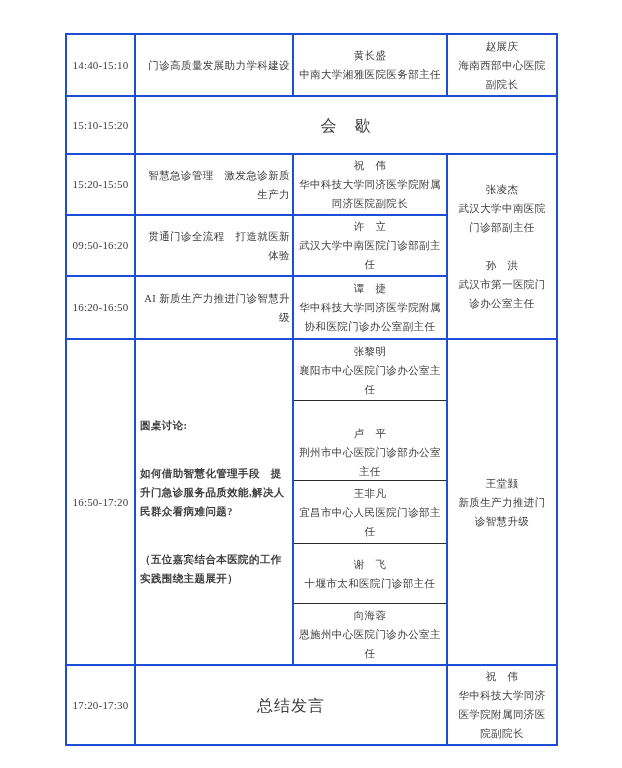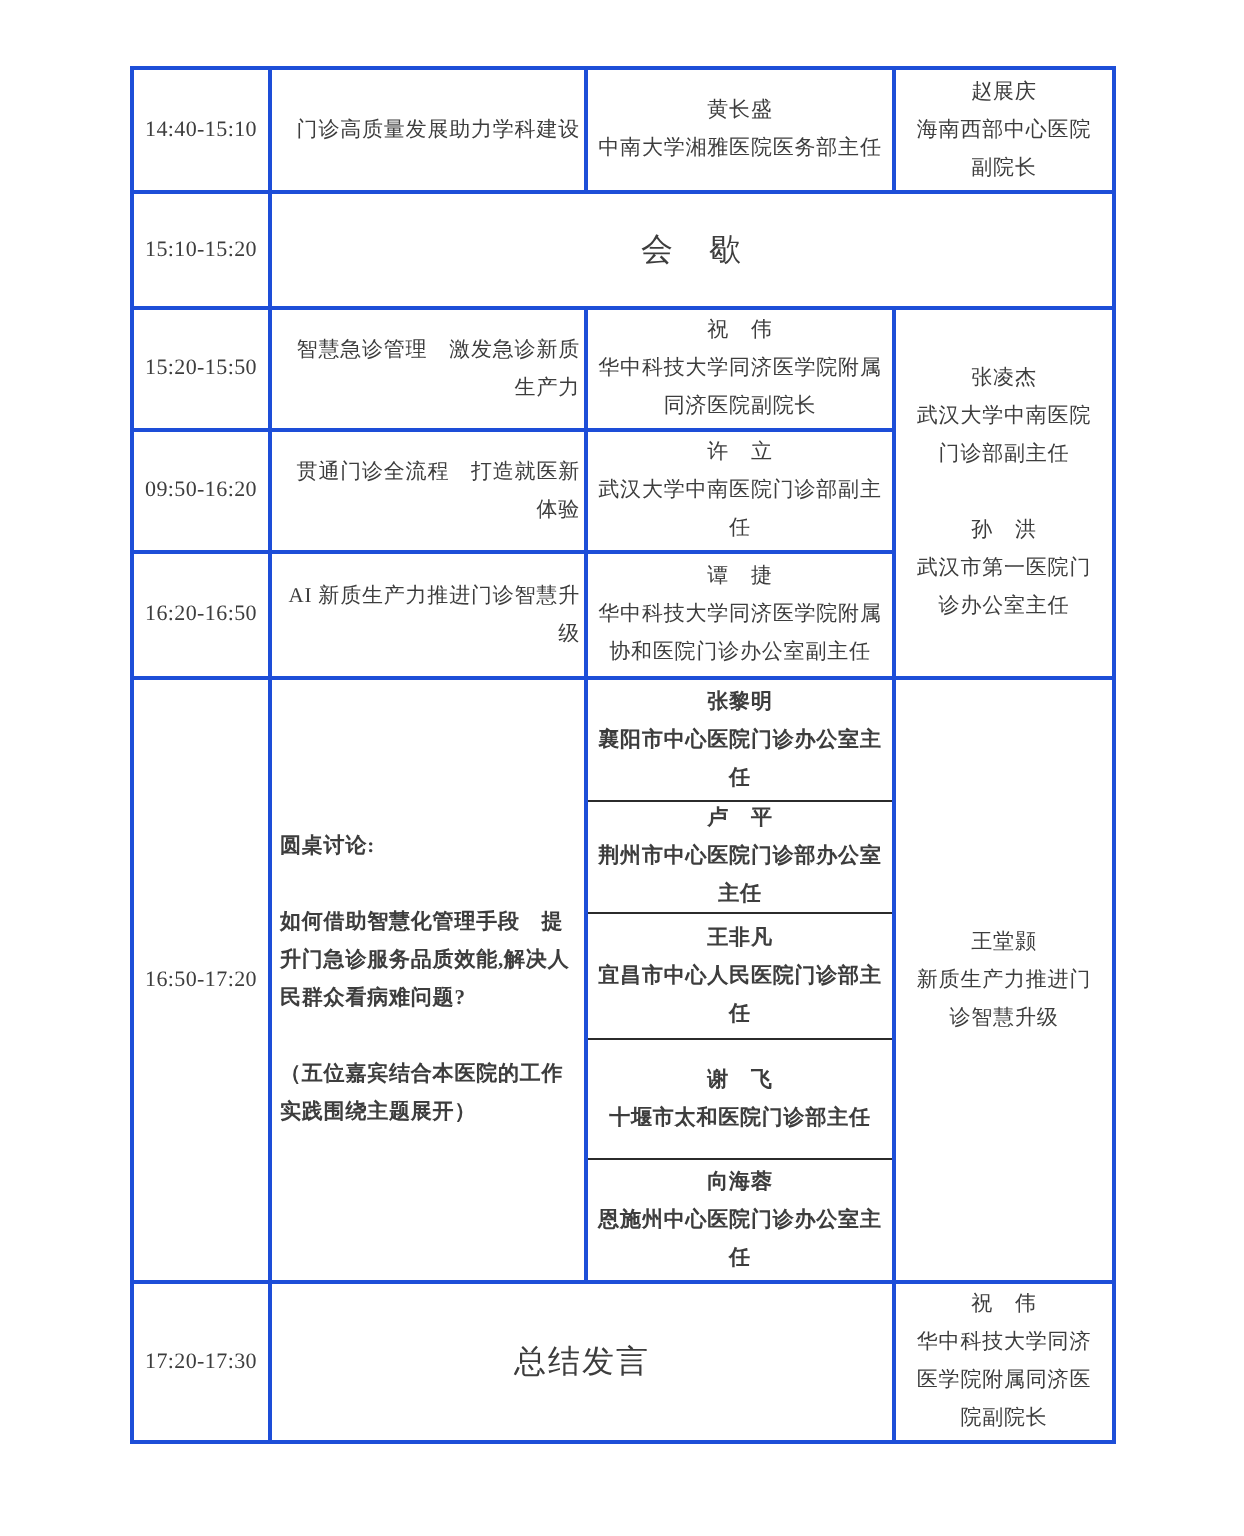--- a/index.html
+++ b/index.html
@@ -34,33 +34,32 @@
   tr.r5 { height: 63px; }
   tr.r6 { height: 300px; }
   tr.r7 { height: 68px; }
 
   .c-time { font-size: 11px; letter-spacing: 0.2px; padding: 1px 2px; white-space: nowrap; text-align: center; }
   .c-topic { padding: 1px 2px; text-align: right; }
   .c-merged { font-size: 16px; letter-spacing: 1px; }
 
   .rt-topic { text-align: left; padding: 6px 4px; }
   .rt-p { margin: 0; font-weight: bold; }
-  .rt-p + .rt-p { margin-top: 19px; }
+  .rt-p + .rt-p { margin-top: 29px; }
 
   .panel-td { padding: 0; vertical-align: top; }
   .panel-sub {
     display: flex; flex-direction: column;
     justify-content: center; align-items: center;
     padding: 0 5px;
     border-bottom: 1px solid #2b2b2b;
-    font-weight: bold;
   }
   .panel-sub .t { width: 100%; }
   .ps1 { height: 61px; }
-  .ps2 { height: 56px; }
+  .ps2 { height: 56px; margin-top: 24px; }
   .ps3 { height: 63px; }
   .ps4 { height: 60px; }
   .ps5 { height: 60px; border-bottom: none; }
 
   .gap-line { height: 19px; }
 </style>
 </head>
 <body>
 
 <div class="page">

